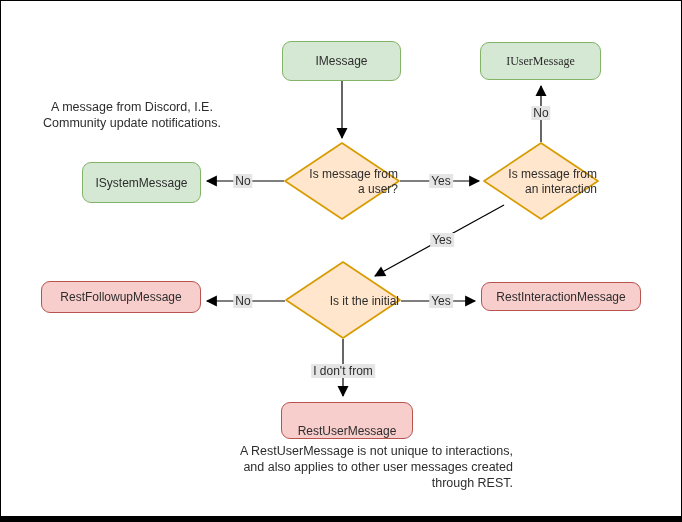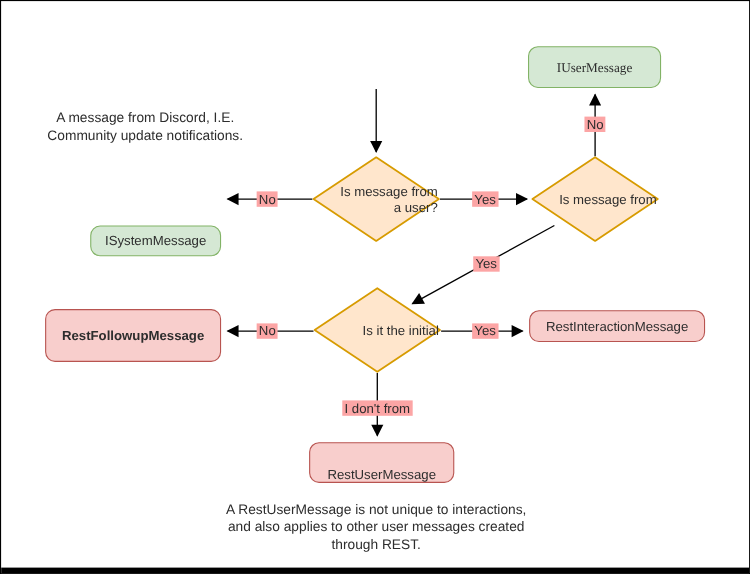--- a/index.html
+++ b/index.html
@@ -36,21 +36,21 @@
     width: 112px;
     transform: translate(-50%, -50%);
     text-align: right;
     font-size: 12px;
     line-height: 15px;
     pointer-events: none;
   }
   .edge-label {
     position: absolute;
     transform: translate(-50%, -50%);
-    background: #fca5a5;
+    background: #e5e5e5;
     padding: 0 2px;
     font-size: 12px;
     line-height: 14px;
     white-space: nowrap;
   }
   .note {
     position: absolute;
     text-align: center;
     font-size: 12.5px;
     line-height: 16px;
@@ -82,65 +82,69 @@
     <line x1="503" y1="204" x2="374" y2="275" stroke="#000000" stroke-width="1.2" marker-end="url(#arrow)"></line>
     <line x1="284" y1="300" x2="206" y2="300" stroke="#000000" stroke-width="1.2" marker-end="url(#arrow)"></line>
     <line x1="400" y1="300" x2="474" y2="300" stroke="#000000" stroke-width="1.2" marker-end="url(#arrow)"></line>
     <line x1="342" y1="338" x2="342" y2="395" stroke="#000000" stroke-width="1.2" marker-end="url(#arrow)"></line>
 
     <polygon points="284,180 341,142 398,180 341,218" style="fill:var(--orange-fill,#ffe6cc);stroke:var(--orange-stroke,#d79b00);stroke-width:1.6;stroke-linejoin:round"></polygon>
     <polygon points="483,180 540,142 597,180 540,218" style="fill:var(--orange-fill,#ffe6cc);stroke:var(--orange-stroke,#d79b00);stroke-width:1.6;stroke-linejoin:round"></polygon>
     <polygon points="285,299 342,261 399,299 342,337" style="fill:var(--orange-fill,#ffe6cc);stroke:var(--orange-stroke,#d79b00);stroke-width:1.6;stroke-linejoin:round"></polygon>
   </svg>
 
+  <div class="node green" style="left:281px; top:40px; width:119px; height:40px;">
+    <span>IMessage</span>
+  </div>
 
   <div class="node green" style="left:479px; top:41px; width:121px; height:38px;font-family:Liberation Serif, serif;">
     <span>IUserMessage</span>
   </div>
 
-  <div class="node green" style="left:81px; top:161px; width:119px; height:28px;margin-top:43px;">
+  <div class="node green" style="left:81px; top:161px; width:119px; height:41px;">
     <span>ISystemMessage</span>
   </div>
 
-  <div class="node red" style="left:40px; top:280px; width:160px; height:48px;font-weight:bold;">
+  <div class="node red" style="left:40px; top:280px; width:160px; height:32px;">
     <span>RestFollowupMessage</span>
   </div>
 
   <div class="node red" style="left:480px; top:281px; width:160px; height:29px;">
     <span>RestInteractionMessage</span>
   </div>
 
   <div class="node red" style="left:280px; top:401px; width:132px; height:37px;align-items:flex-end;">
     <span>RestUserMessage</span>
   </div>
 
   <div class="diamond-label" style="left:341px; top:181px;">
     <span style="display:block">Is message from</span>
     <span style="display:block">a user?</span>
   </div>
   <div class="diamond-label" style="left:540px; top:181px;">
     <span style="display:block">Is message from</span>
+    <span style="display:block">an interaction</span>
   </div>
   <div class="diamond-label" style="left:342px; top:300px;">
     <span style="display:block">Is it the initial</span>
   </div>
 
   <span class="edge-label" style="left:242px; top:180px;">No</span>
   <span class="edge-label" style="left:440px; top:180px;">Yes</span>
   <span class="edge-label" style="left:540px; top:112px;">No</span>
   <span class="edge-label" style="left:441px; top:239px;">Yes</span>
   <span class="edge-label" style="left:242px; top:300px;">No</span>
   <span class="edge-label" style="left:440px; top:300px;">Yes</span>
   <span class="edge-label" style="left:342px; top:370px;">I don't from</span>
 
   <div class="note" style="left:31px; top:98px; width:200px;">
     <span>A message from Discord, I.E.</span>
     <span>Community update notifications.</span>
   </div>
 
-  <div class="note" style="left:170px; top:454px; width:342px;">
+  <div class="note" style="left:170px; top:442px; width:342px;text-align:right;">
     <span>A RestUserMessage is not unique to interactions,</span>
     <span>and also applies to other user messages created</span>
     <span>through REST.</span>
   </div>
 
   <div class="bottom-bar"></div>
 </div>
 
 </body></html>

